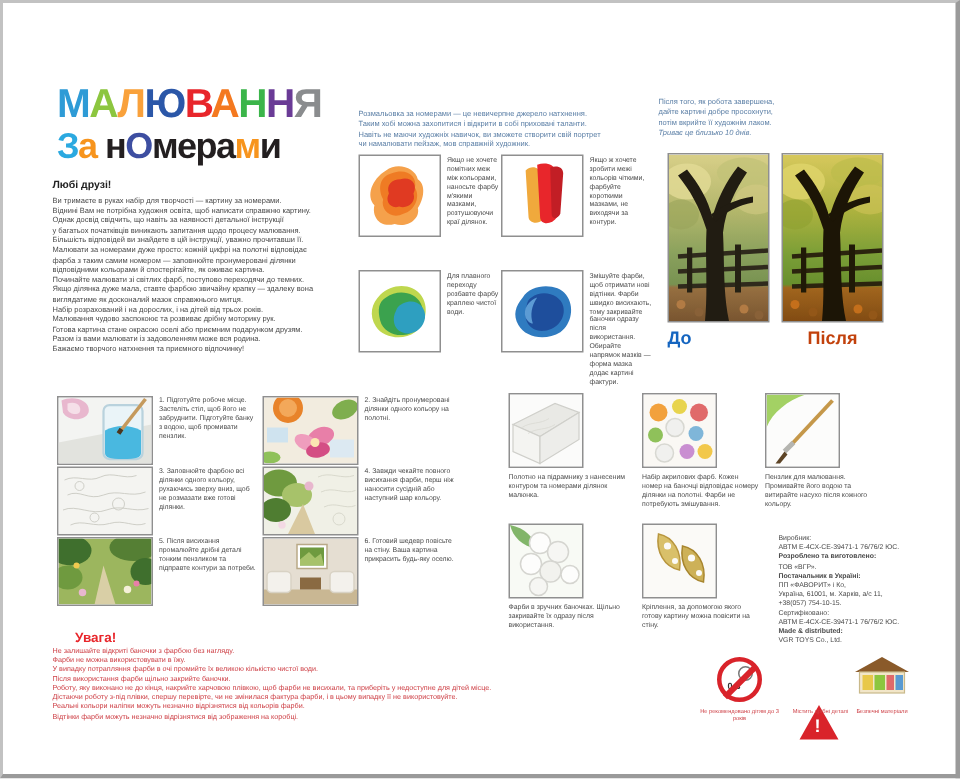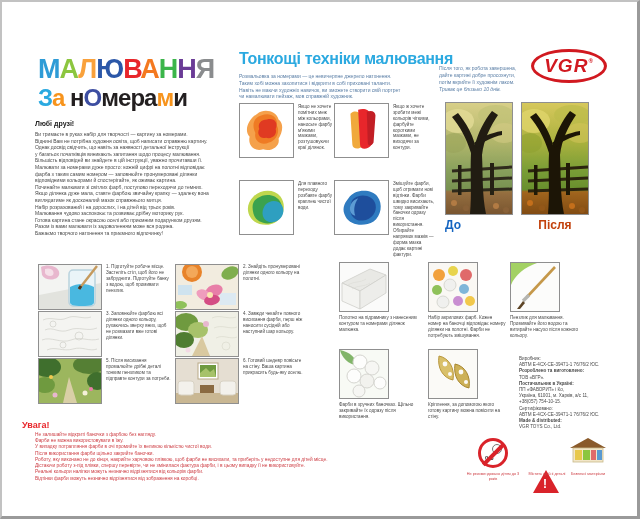--- a/index.html
+++ b/index.html
@@ -82,21 +82,20 @@
 відповідними кольорами й спостерігайте, як оживає картина.
 Починайте малювати зі світлих фарб, поступово переходячи до темних.
 Якщо ділянка дуже мала, ставте фарбою звичайну крапку — здалеку вона
 виглядатиме як досконалий мазок справжнього митця.
 Набір розрахований і на дорослих, і на дітей від трьох років.
 Малювання чудово заспокоює та розвиває дрібну моторику рук.
 Готова картина стане окрасою оселі або приємним подарунком друзям.
 Разом із вами малювати із задоволенням може вся родина.
 Бажаємо творчого натхнення та приємного відпочинку!</div>
 
-  <div class="abs h-blue" style="left:237px;top:48px;">Тонкощі техніки малювання</div>
   <div class="abs tinyblue prelines" style="left:237px;top:71px;width:194px;">Розмальовка за номерами — це невичерпне джерело натхнення.
 Таким хобі можна захопитися і відкрити в собі приховані таланти.
 Навіть не маючи художніх навичок, ви зможете створити свій портрет
 чи намалювати пейзаж, мов справжній художник.</div>
 
   <div class="abs frame" style="left:237px;top:101px;width:55px;height:55px;">
     <svg viewBox="0 0 55 55" width="53" height="53">
       <path d="M18 10 C26 4 38 8 40 16 C46 20 44 30 40 36 C42 44 32 50 24 47 C14 50 8 42 10 34 C4 28 8 16 18 10 Z" fill="#F5A14B"></path>
       <path d="M22 12 C32 8 40 14 38 22 C42 28 38 38 30 40 C22 44 14 38 16 30 C12 22 14 14 22 12 Z" fill="#EF7B24"></path>
       <path d="M28 16 C36 14 40 20 37 26 C39 32 33 37 27 35 C21 37 17 31 20 26 C18 20 22 16 28 16 Z" fill="#E03A22"></path>
@@ -124,24 +123,20 @@
 
   <div class="abs frame" style="left:332px;top:178px;width:55px;height:55px;">
     <svg viewBox="0 0 55 55" width="53" height="53">
       <path d="M14 18 C20 8 38 8 44 16 C50 24 48 36 40 42 C30 48 16 46 11 37 C7 30 9 24 14 18 Z" fill="#2F7BC0"></path>
       <path d="M20 18 C28 12 40 16 42 24 C44 32 38 40 29 41 C21 42 15 36 16 28 C17 22 17 20 20 18 Z" fill="#1E4E9C"></path>
       <path d="M16 32 C14 26 18 20 24 18 C20 24 19 30 21 36 C19 36 17 34 16 32 Z" fill="#5C9BD4"></path>
     </svg>
   </div>
   <div class="abs tiny2" style="left:391px;top:179px;width:42px;">Змішуйте фарби, щоб отримати нові відтінки. Фарби швидко висихають, тому закривайте баночки одразу після використання. Обирайте напрямок мазків — форма мазка додає картині фактури.</div>
 
-  <div class="abs vgr" style="left:529px;top:47px;">
-    <span>VGR</span>
-      <sup>®</sup>
-  </div>
 
   <div class="abs tinyblue prelines" style="left:437px;top:63px;width:90px;">Після того, як робота завершена,
 дайте картині добре просохнути,
 потім вкрийте її художнім лаком.</div>
   <div class="abs tinyblue" style="left:437px;top:84px;width:90px;font-style:italic;">Триває це близько 10 днів.</div>
 
   <div class="abs frame" style="left:443px;top:100px;width:68px;height:113px;">
     <svg viewBox="0 0 66 111" width="66" height="111" class="photo-before">
       <rect width="66" height="111" fill="url(#treebg)"></rect>
       <ellipse cx="12" cy="18" rx="16" ry="12" fill="#d8cf7c" opacity="0.8"></ellipse>
@@ -362,21 +357,21 @@
       <div style="font-weight: bold;">Постачальник в Україні:</div>
       <div>ПП «ФАВОРИТ» і Ко,</div>
       <div>Україна, 61001, м. Харків, а/с 11,</div>
       <div>+38(057) 754-10-15.</div>
       <div>Сертифіковано:</div>
       <div>АВТМ Е-4СХ-СЕ-39471-1 76/76/2 ЮС.</div>
       <div style="font-weight: bold;">Made &amp; distributed:</div>
       <div>VGR TOYS Co., Ltd.</div>
     </div>
 
-  <div class="abs h-red" style="left:20px;top:418px;">Увага!</div>
+  <div class="abs h-red" style="left:48px;top:418px;">Увага!</div>
   <div class="abs tinyred prelines" style="left:33px;top:430px;width:432px;">Не залишайте відкриті баночки з фарбою без нагляду.
 Фарби не можна використовувати в їжу.
 У випадку потрапляння фарби в очі промийте їх великою кількістю чистої води.
 Після використання фарби щільно закрийте баночки.
 Роботу, яку виконано не до кінця, накрийте харчовою плівкою, щоб фарби не висихали, та приберіть у недоступне для дітей місце.
 Дістаючи роботу з-під плівки, спершу перевірте, чи не змінилася фактура фарби, і в цьому випадку її не використовуйте.
 Реальні кольори наліпки можуть незначно відрізнятися від кольорів фарби.
 Відтінки фарби можуть незначно відрізнятися від зображення на коробці.</div>
 
   <div class="abs no3" style="left:476px;top:436px;">

